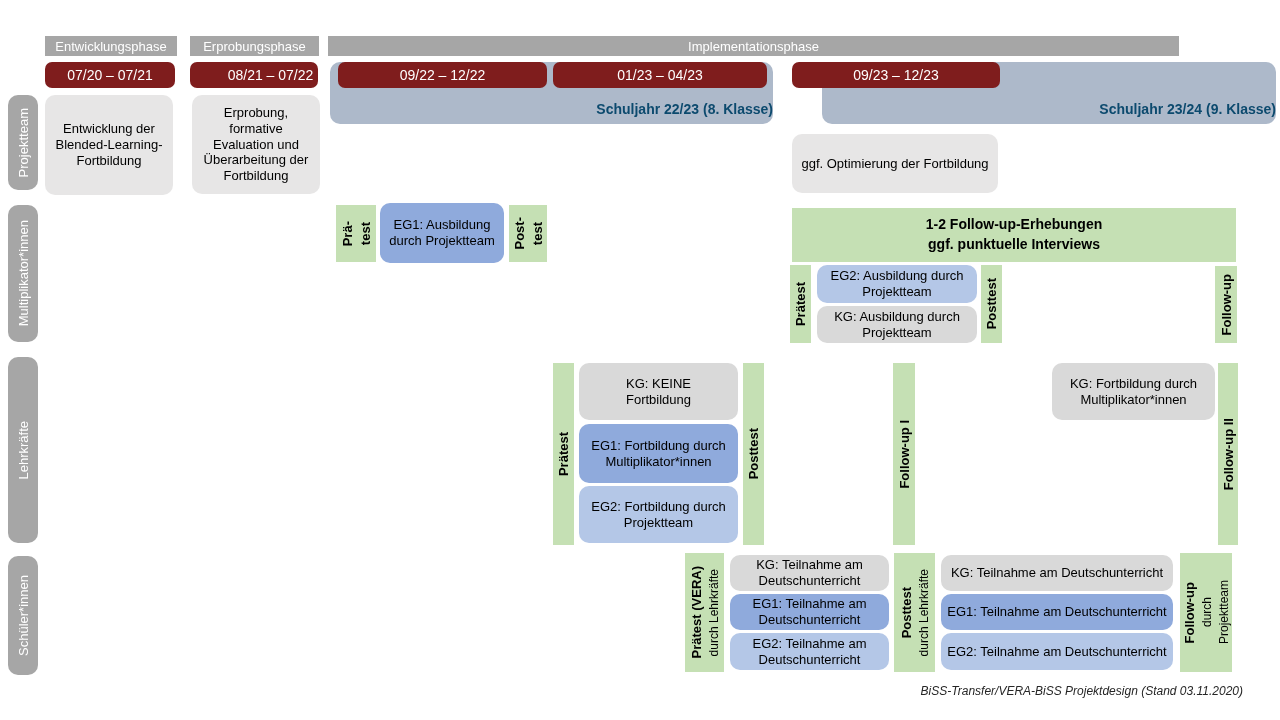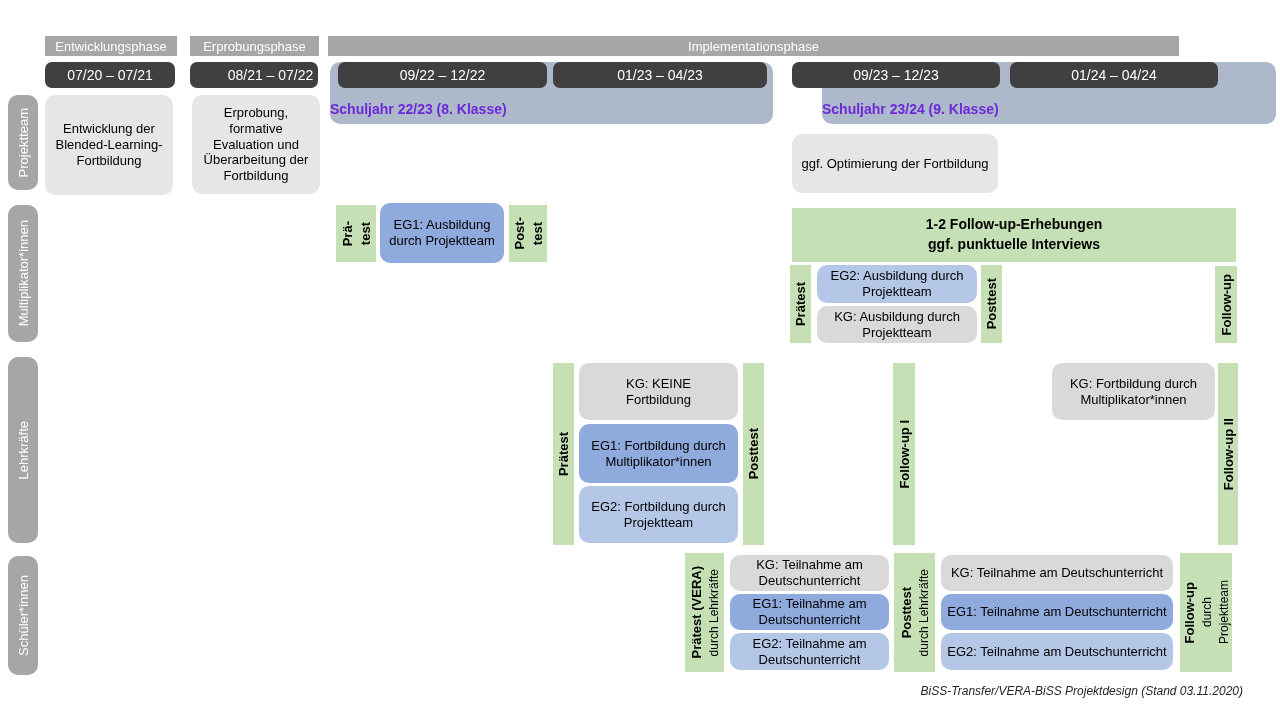--- a/index.html
+++ b/index.html
@@ -7,27 +7,27 @@
   #stage {
     position:relative; width:1280px; height:720px; background:#fff;
     font-family:"Liberation Sans", sans-serif; overflow:hidden;
   }
   .abs { position:absolute; }
   .phase-header {
     background:#a6a6a6; color:#fff; font-size:13px;
     display:flex; align-items:center; justify-content:center; z-index:3;
   }
   .date-box {
-    background:#404040; color:#fff; font-size:14px; border-radius:7px;
+    background:#7f1d1d; color:#fff; font-size:14px; border-radius:7px;
     display:flex; align-items:center; justify-content:center; z-index:2;
   }
   .sy-band { background:#adb9ca; border-radius:10px; z-index:1; }
   .sy-label {
-    position:absolute; left:0; right:0; bottom:7px; text-align:left;
-    color:#6d28d9; font-weight:bold; font-size:14px;
+    position:absolute; left:0; right:0; bottom:7px; text-align:right;
+    color:#0c4a6e; font-weight:bold; font-size:14px;
   }
   .row-label {
     background:#a6a6a6; border-radius:10px; color:#fff;
     display:flex; align-items:center; justify-content:center; font-size:13px;
   }
   .vtext { writing-mode:vertical-rl; transform:rotate(180deg); white-space:nowrap; }
   .box {
     border-radius:10px; display:flex; align-items:center; justify-content:center;
     text-align:center; font-size:13px; color:#000; line-height:1.22; padding:2px 6px;
   }
@@ -68,21 +68,20 @@
   </div>
   <div class="abs sy-band" style="left:822px; top:62px; width:454px; height:62px;">
     <div class="sy-label">Schuljahr 23/24 (9. Klasse)</div>
   </div>
 
   <div class="abs date-box" style="left:45px; top:62px; width:130px; height:26px;">07/20 – 07/21</div>
   <div class="abs date-box" style="left:190px; top:62px; width:128px; height:26px;padding-left:33px;">08/21 – 07/22</div>
   <div class="abs date-box" style="left:338px; top:62px; width:209px; height:26px;">09/22 – 12/22</div>
   <div class="abs date-box" style="left:553px; top:62px; width:214px; height:26px;">01/23 – 04/23</div>
   <div class="abs date-box" style="left:792px; top:62px; width:208px; height:26px;">09/23 – 12/23</div>
-  <div class="abs date-box" style="left:1010px; top:62px; width:208px; height:26px;">01/24 – 04/24</div>
 
   <div class="abs row-label" style="left:8px; top:95px; width:30px; height:95px;">
     <span class="vtext">Projektteam</span>
   </div>
   <div class="abs row-label" style="left:8px; top:205px; width:30px; height:137px;">
     <span class="vtext">Multiplikator*innen</span>
   </div>
   <div class="abs row-label" style="left:8px; top:357px; width:30px; height:186px;">
     <span class="vtext">Lehrkräfte</span>
   </div>

